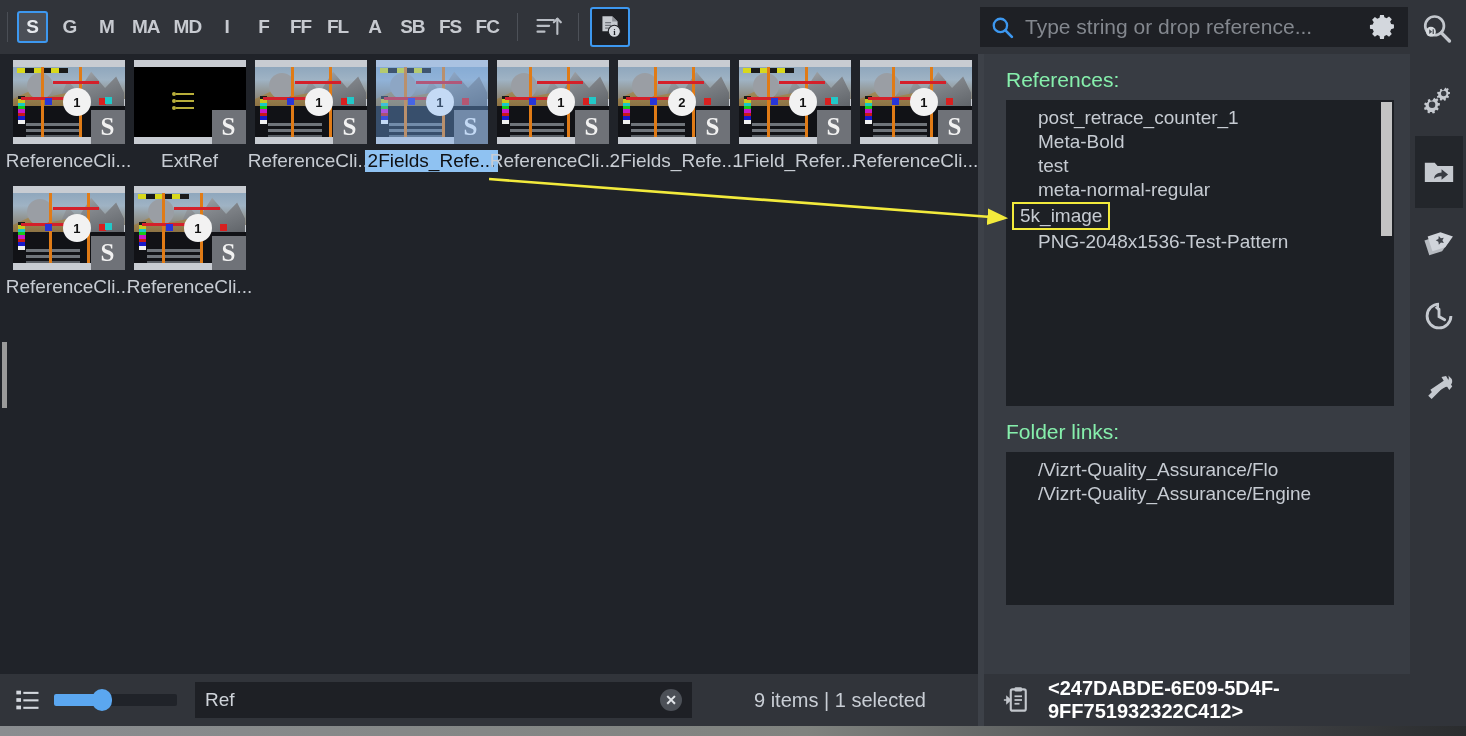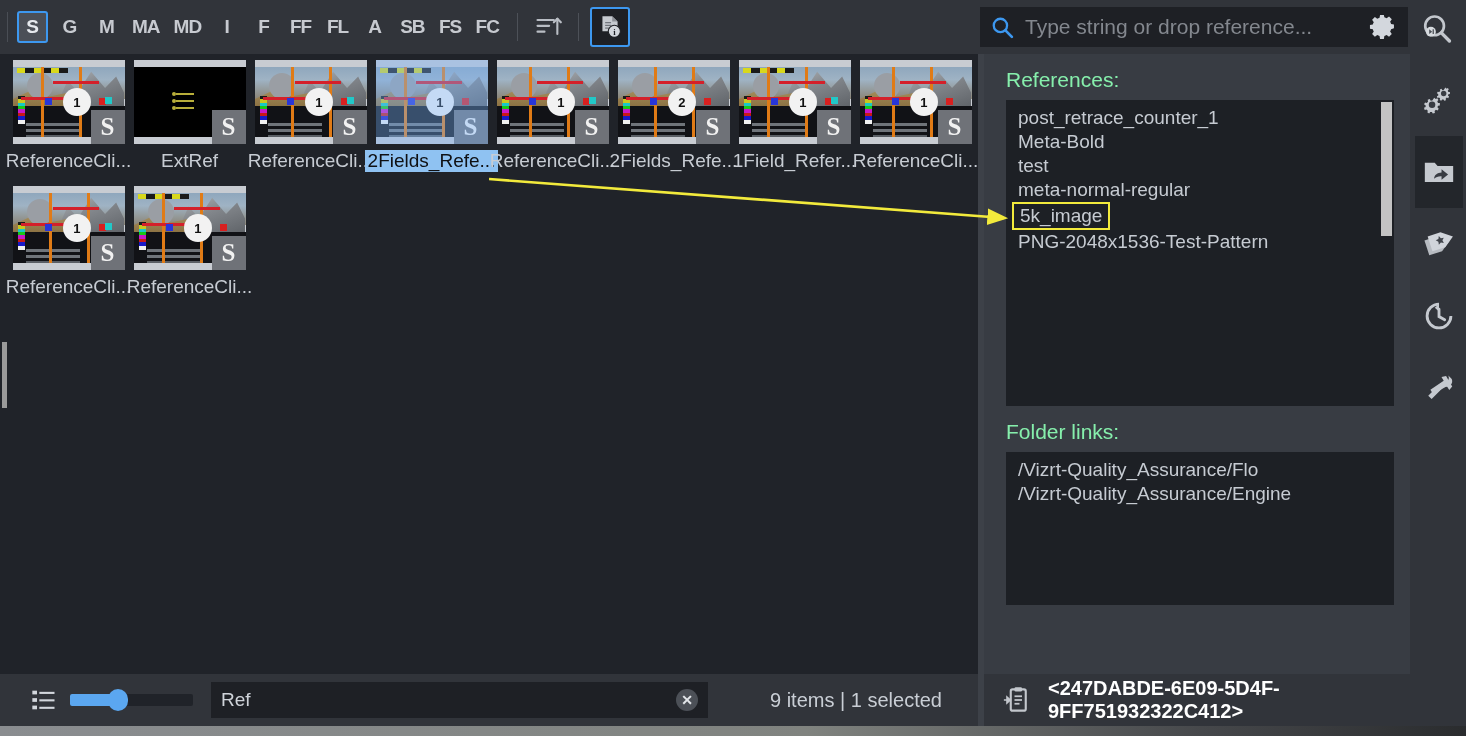--- a/index.html
+++ b/index.html
@@ -185,21 +185,21 @@
   .tp-extref {
     position: absolute; inset: 0; background: #000;
   }
   .tp-extref i {
     position: absolute; left: 38%; width: 18px; height: 2px; background: #b8ae3a;
   }
   .tp-extref i.d { left: 34%; width: 4px; height: 4px; border-radius: 50%; }
 
   
   #statusbar {
-    position: absolute; left: 16px; top: 674px;
+    position: absolute; left: 0; top: 674px;
     width: 984px; height: 52px;
     background: #31343a;
     display: flex; align-items: center;
   }
   #zoom-slider {
     position: relative; width: 123px; height: 12px;
     margin-left: 12px; background: #202329; border-radius: 2px;
   }
   #zoom-slider .fill {
     position: absolute; left: 0; top: 0; height: 12px; width: 45px;
@@ -244,21 +244,21 @@
   .panel-label {
     color: #86efac; font-size: 21px; margin-bottom: 8px;
   }
   .list-box {
     position: relative;
     background: #1d2025;
     overflow: hidden;
   }
   .list-item {
     color: #c6cbd2; font-size: 19px; line-height: 24px;
-    padding: 0 8px; white-space: nowrap;
+    padding: 0 8px; white-space: nowrap; margin-left: 20px;
   }
   .list-item.annotated {
     display: inline-block;
     border: 2px solid #f2ea3c;
     padding: 0 6px;
     margin-left: 2px;
   }
   .list-scrollbar {
     position: absolute; right: 2px; top: 2px;
     width: 11px; height: 134px;

